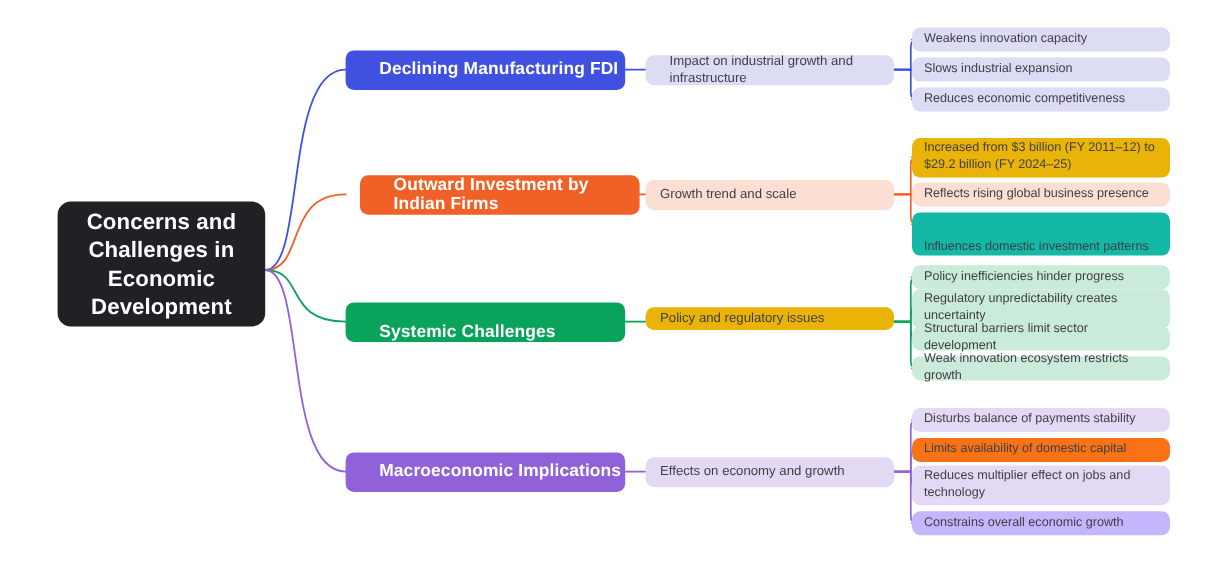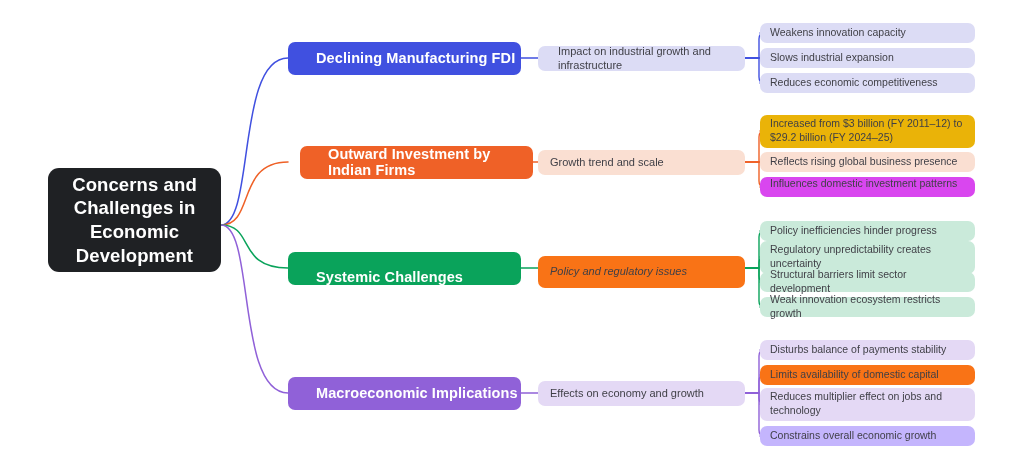--- a/index.html
+++ b/index.html
@@ -141,27 +141,27 @@
       </div>
       <div class="node mid" style="top: 149.5px; height: 25px; background: rgb(250, 223, 210); padding-left: 12px;">
         <span class="txt">Growth trend and scale</span>
       </div>
       <div class="node leaf" style="top: 114.5px; height: 33px; background: #eab308; align-items: center;">
         <span class="txt">Increased from $3 billion (FY 2011–12) to $29.2 billion (FY 2024–25)</span>
       </div>
       <div class="node leaf" style="top: 152px; height: 20px; background: rgb(250, 223, 210); align-items: center;">
         <span class="txt">Reflects rising global business presence</span>
       </div>
-      <div class="node leaf" style="top: 177px; height: 20px; background: #d946ef; align-items: flex-start;">
+      <div class="node leaf" style="top: 177px; height: 36px; background: #14b8a6; align-items: flex-end;">
         <span class="txt">Influences domestic investment patterns</span>
       </div>
       <div class="node branch" style="top: 251.5px; height: 33px; background: rgb(10, 163, 91); align-items: flex-end;">
         <span class="txt">Systemic Challenges</span>
       </div>
-      <div class="node mid" style="top: 255.5px; height: 32px; background: #f97316; font-style: italic;">
+      <div class="node mid" style="top: 255.5px; height: 19px; background: #eab308;">
         <span class="txt">Policy and regulatory issues</span>
       </div>
       <div class="node leaf" style="top: 221px; height: 20px; background: rgb(202, 234, 218); align-items: center;">
         <span class="txt">Policy inefficiencies hinder progress</span>
       </div>
       <div class="node leaf" style="top: 240.5px; height: 33px; background: rgb(202, 234, 218); align-items: center;">
         <span class="txt">Regulatory unpredictability creates uncertainty</span>
       </div>
       <div class="node leaf" style="top: 272px; height: 20px; background: rgb(202, 234, 218); align-items: center;">
         <span class="txt">Structural barriers limit sector development</span>

